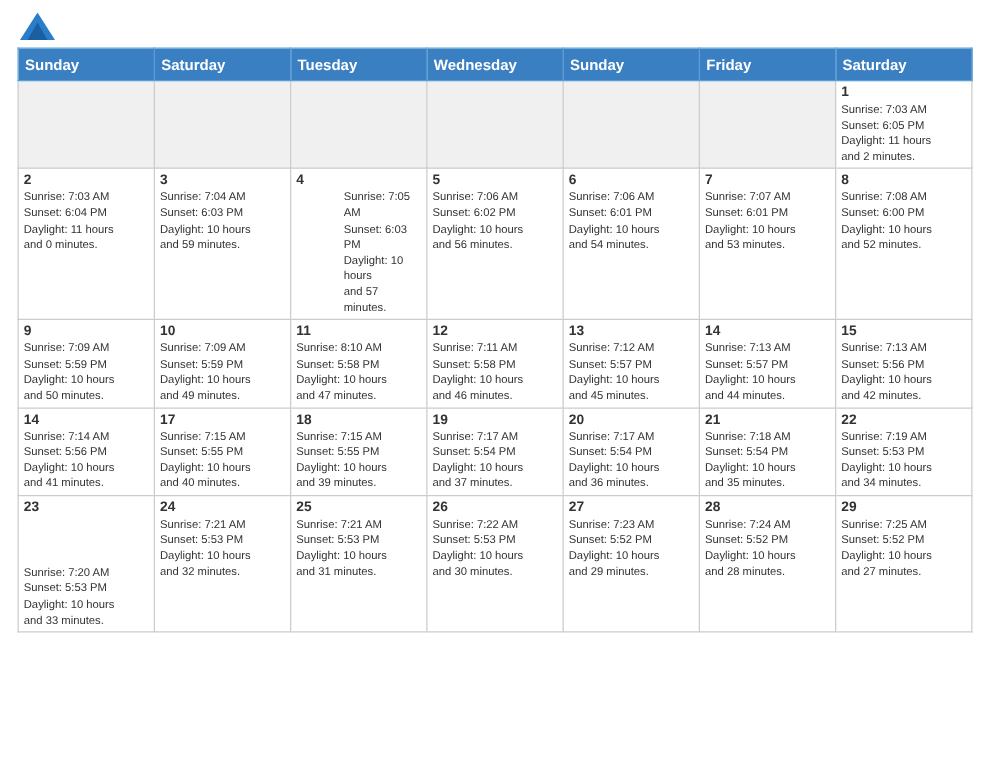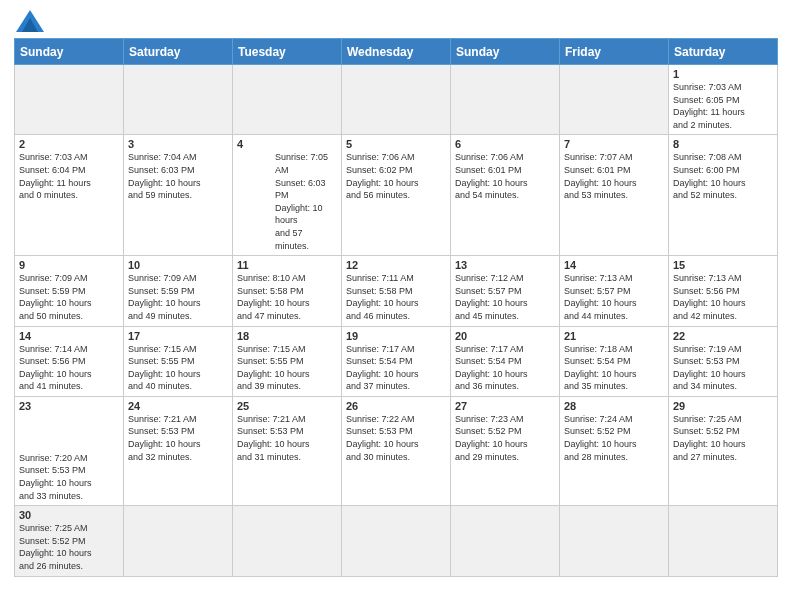--- a/index.html
+++ b/index.html
@@ -348,30 +348,15 @@
 and 28 minutes.</div>
           </td>
           <td>
             <span class="day-num">29</span>
             <div class="day-info" style="white-space: pre-line;">Sunrise: 7:25 AM
 Sunset: 5:52 PM
 Daylight: 10 hours
 and 27 minutes.</div>
           </td>
         </tr>
-        <tr>
-          <td style="background: rgb(240, 240, 240);">
-            <span class="day-num">30</span>
-            <div class="day-info" style="white-space: pre-line;">Sunrise: 7:25 AM
-Sunset: 5:52 PM
-Daylight: 10 hours
-and 26 minutes.</div>
-          </td>
-          <td style="background: rgb(240, 240, 240);"></td>
-          <td style="background: rgb(240, 240, 240);"></td>
-          <td style="background: rgb(240, 240, 240);"></td>
-          <td style="background: rgb(240, 240, 240);"></td>
-          <td style="background: rgb(240, 240, 240);"></td>
-          <td style="background: rgb(240, 240, 240);"></td>
-        </tr>
       </tbody>
   </table>
 </div>
 
 </body></html>

